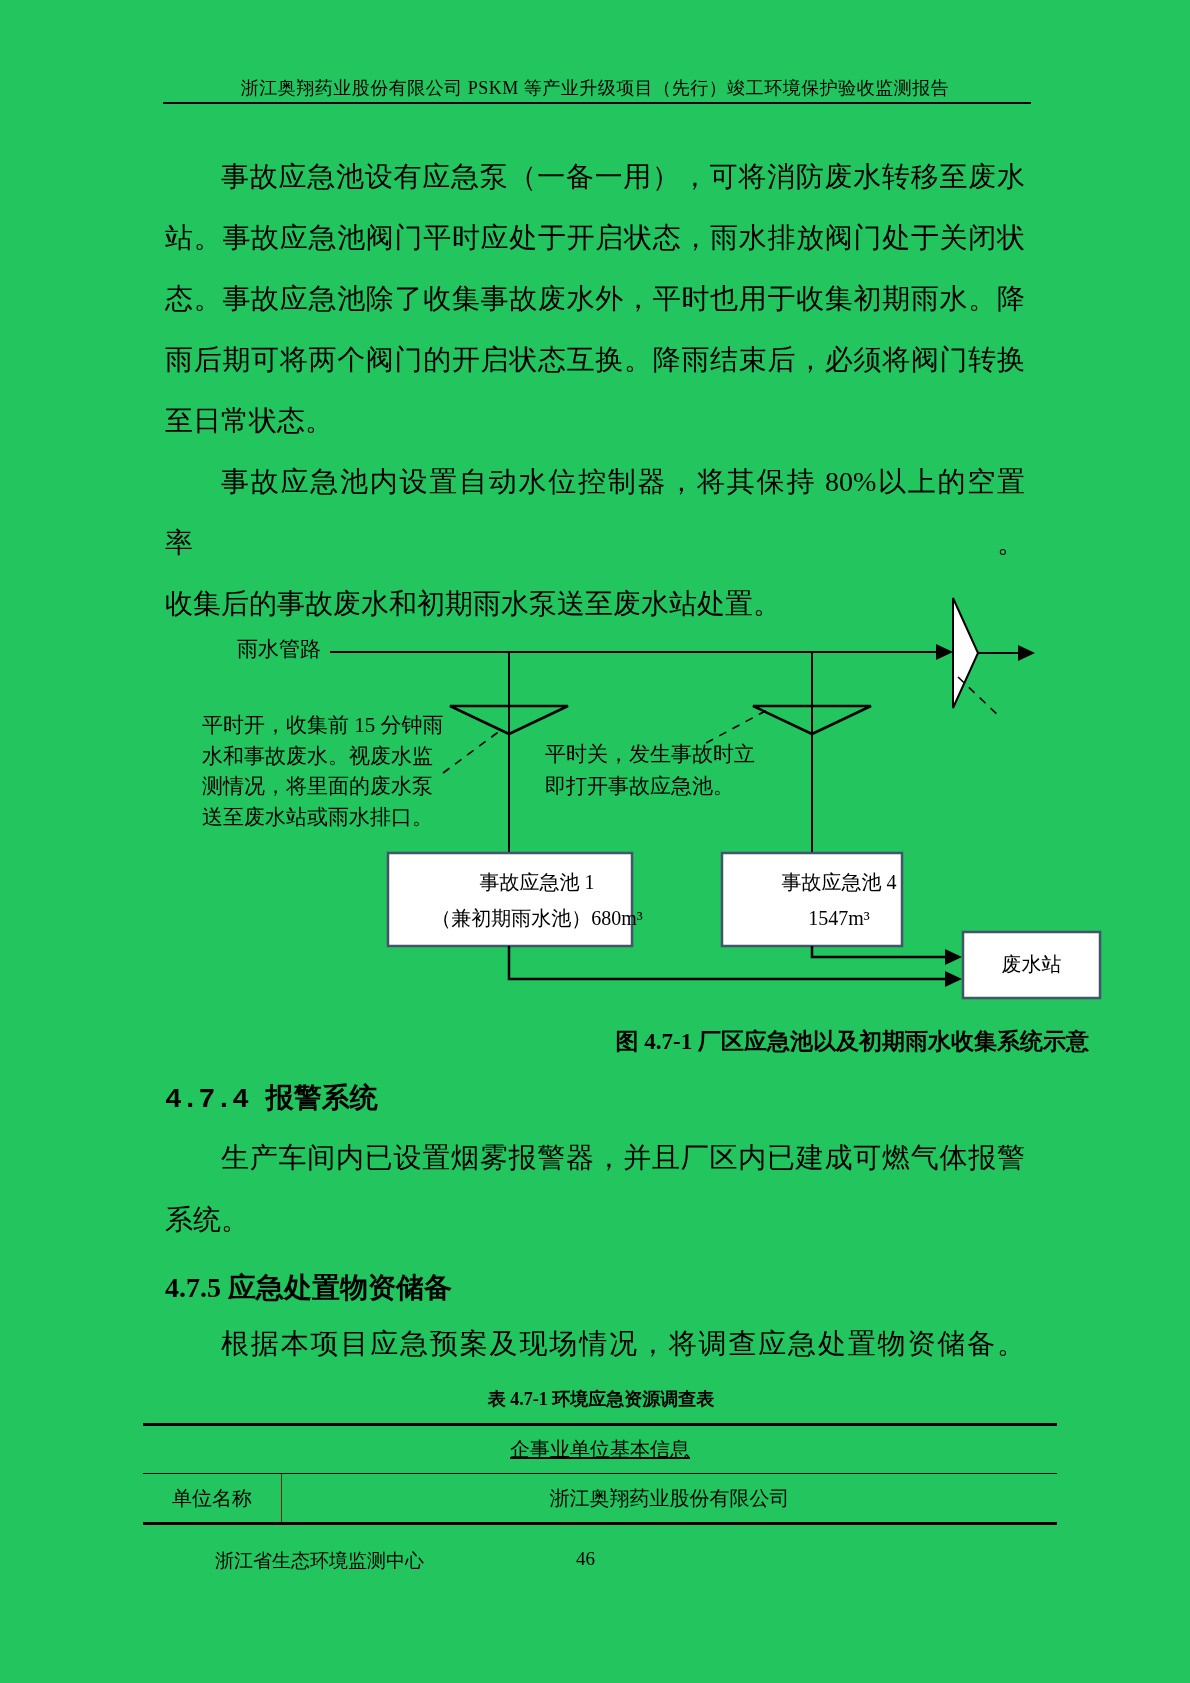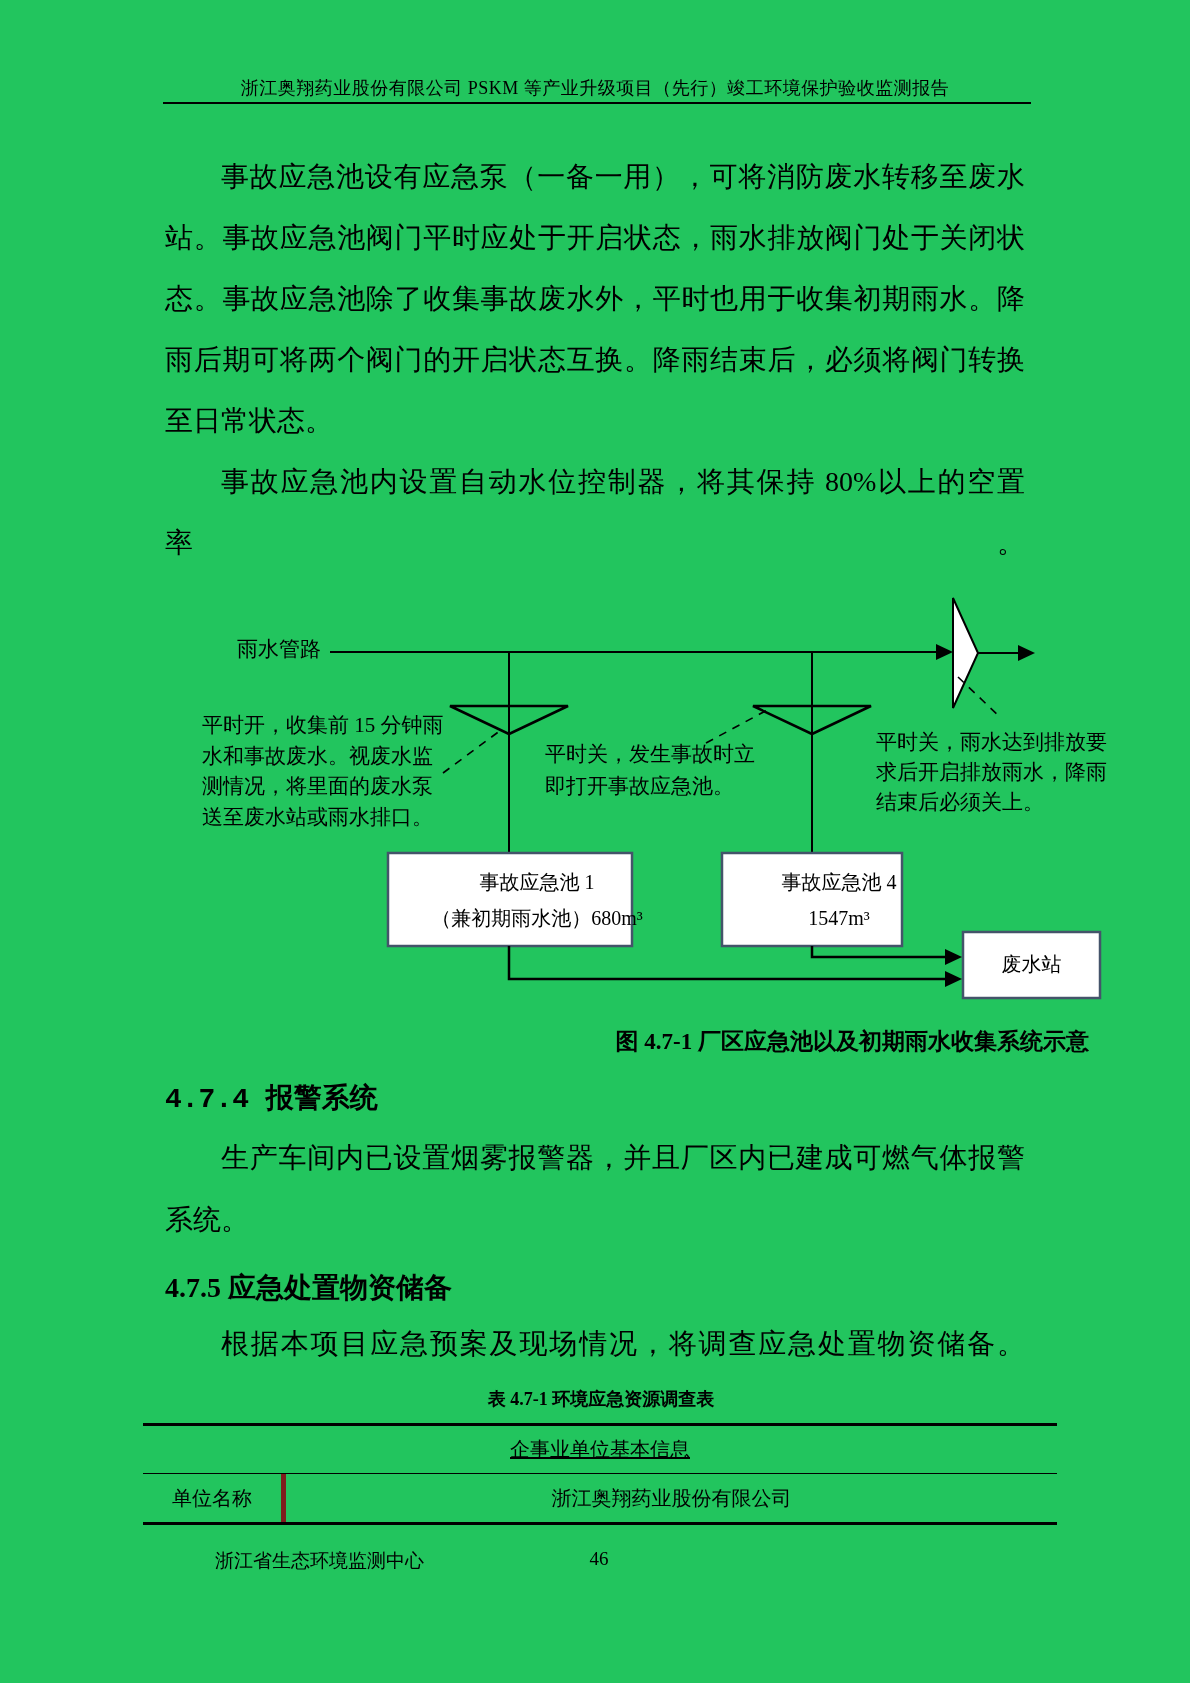--- a/index.html
+++ b/index.html
@@ -30,42 +30,43 @@
   .note-middle{top:739px;left:545px;width:230px;line-height:31.5px;}
   .note-right{top:727px;left:876px;width:238px;}
   .boxtext{position:absolute;text-align:center;font-size:20px;line-height:36px;padding-left:27px;}
   .box1-text{top:864px;left:388px;width:244px;}
   .box2-text{top:864px;left:722px;width:180px;}
   .station-text{top:951px;left:963px;width:137px;font-size:20px;text-align:center;position:absolute;}
   
   .emtable{position:absolute;top:1423px;left:143px;width:914px;border-top:3px solid #000;border-bottom:3px solid #000;font-size:20px;}
   .emtable .trow1{height:47px;display:flex;align-items:center;justify-content:center;border-bottom:1px solid #000;text-decoration:underline;}
   .emtable .trow2{height:48px;display:flex;}
-  .emtable .tcell-label{width:138px;display:flex;align-items:center;justify-content:center;border-right:5px solid #7f1d1d;}
+  .emtable .tcell-label{width:138px;display:flex;align-items:center;justify-content:center;border-right:1px solid #7f1d1d;}
   .emtable .tcell-value{flex:1;display:flex;align-items:center;justify-content:center;}
   
   .pfooter{position:absolute;top:1548px;left:0;width:1190px;height:26px;font-size:19px;}
   .footer-org{position:absolute;left:215px;top:0;}
-  .footer-page{position:absolute;left:564px;top:0;width:70px;text-align:center;}
+  .footer-page{position:absolute;left:576px;top:0;width:70px;text-align:left;}
 </style>
 </head>
 <body>
 
 <div class="page">
 
   <div class="doc-header-title">浙江奥翔药业股份有限公司 PSKM 等产业升级项目（先行）竣工环境保护验收监测报告</div>
   <div class="doc-header-rule"></div>
 
   <div class="bodyblock b1">
     <div class="bline indent jfull">事故应急池设有应急泵（一备一用），可将消防废水转移至废水</div>
     <div class="bline jfull">站。事故应急池阀门平时应处于开启状态，雨水排放阀门处于关闭状</div>
     <div class="bline jfull">态。事故应急池除了收集事故废水外，平时也用于收集初期雨水。降</div>
     <div class="bline jfull">雨后期可将两个阀门的开启状态互换。降雨结束后，必须将阀门转换</div>
     <div class="bline">至日常状态。</div>
     <div class="bline indent jfull">事故应急池内设置自动水位控制器，将其保持 80%以上的空置率。</div>
+    <div class="bline">收集后的事故废水和初期雨水泵送至废水站处置。</div>
   </div>
 
   <svg class="diagram-svg" viewBox="0 0 980 450" xmlns="http://www.w3.org/2000/svg">
 
     <line x1="190" y1="92" x2="797" y2="92" stroke="#000" stroke-width="2"></line>
     <polygon points="813,92 796,84 796,100" fill="#000"></polygon>
 
     <polygon points="813,38 813,148 838,93" fill="#fff" stroke="#000" stroke-width="2"></polygon>
     <line x1="838" y1="93" x2="879" y2="93" stroke="#000" stroke-width="2"></line>
     <polygon points="895,93 878,85 878,101" fill="#000"></polygon>
@@ -97,25 +98,20 @@
     <div>水和事故废水。视废水监</div>
     <div>测情况，将里面的废水泵</div>
     <div>送至废水站或雨水排口。</div>
   </div>
 
   <div class="dlabel note-middle">
     <div>平时关，发生事故时立</div>
     <div>即打开事故应急池。</div>
   </div>
 
-  <div class="dlabel note-right">
-    <div>平时关，雨水达到排放要</div>
-    <div>求后开启排放雨水，降雨</div>
-    <div>结束后必须关上。</div>
-  </div>
 
   <div class="boxtext box1-text">
     <div>事故应急池 1</div>
     <div>（兼初期雨水池）680m³</div>
   </div>
 
   <div class="boxtext box2-text">
     <div>事故应急池 4</div>
     <div>1547m³</div>
   </div>

